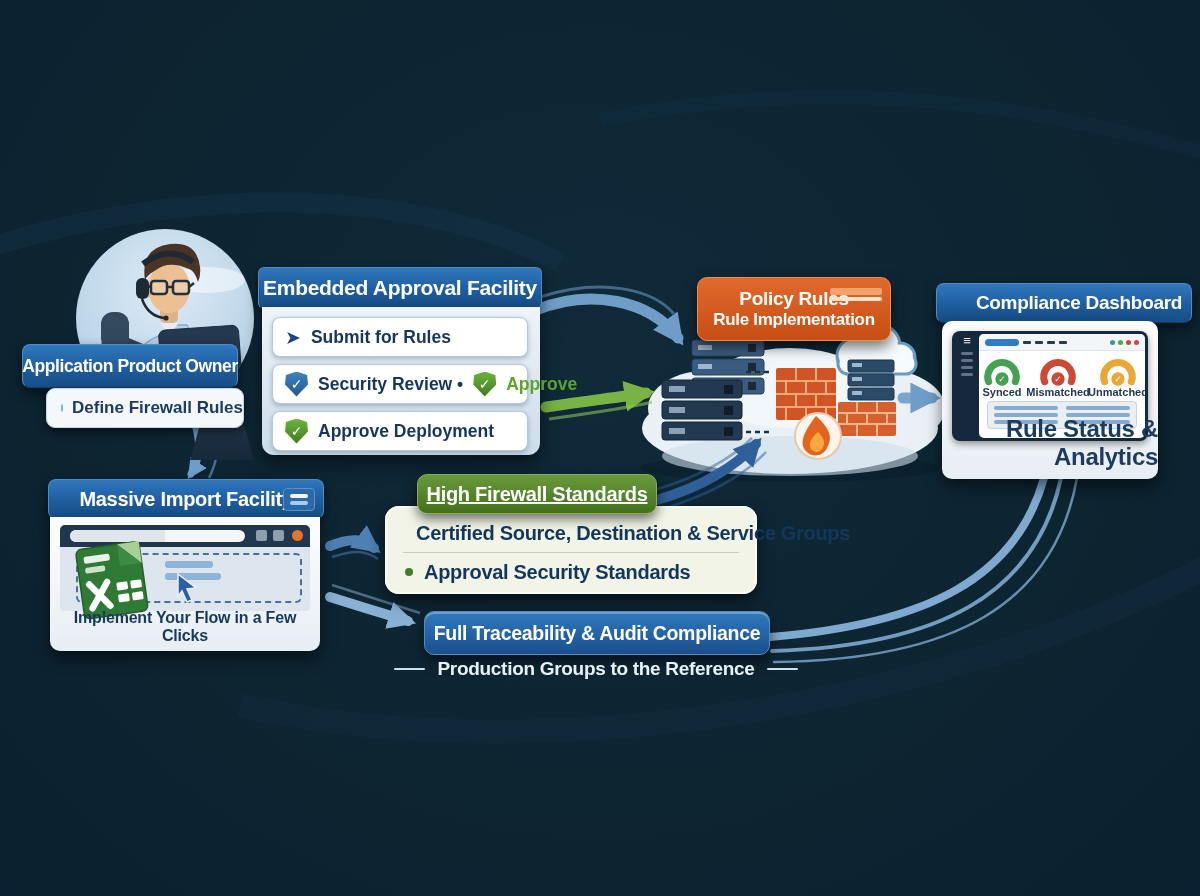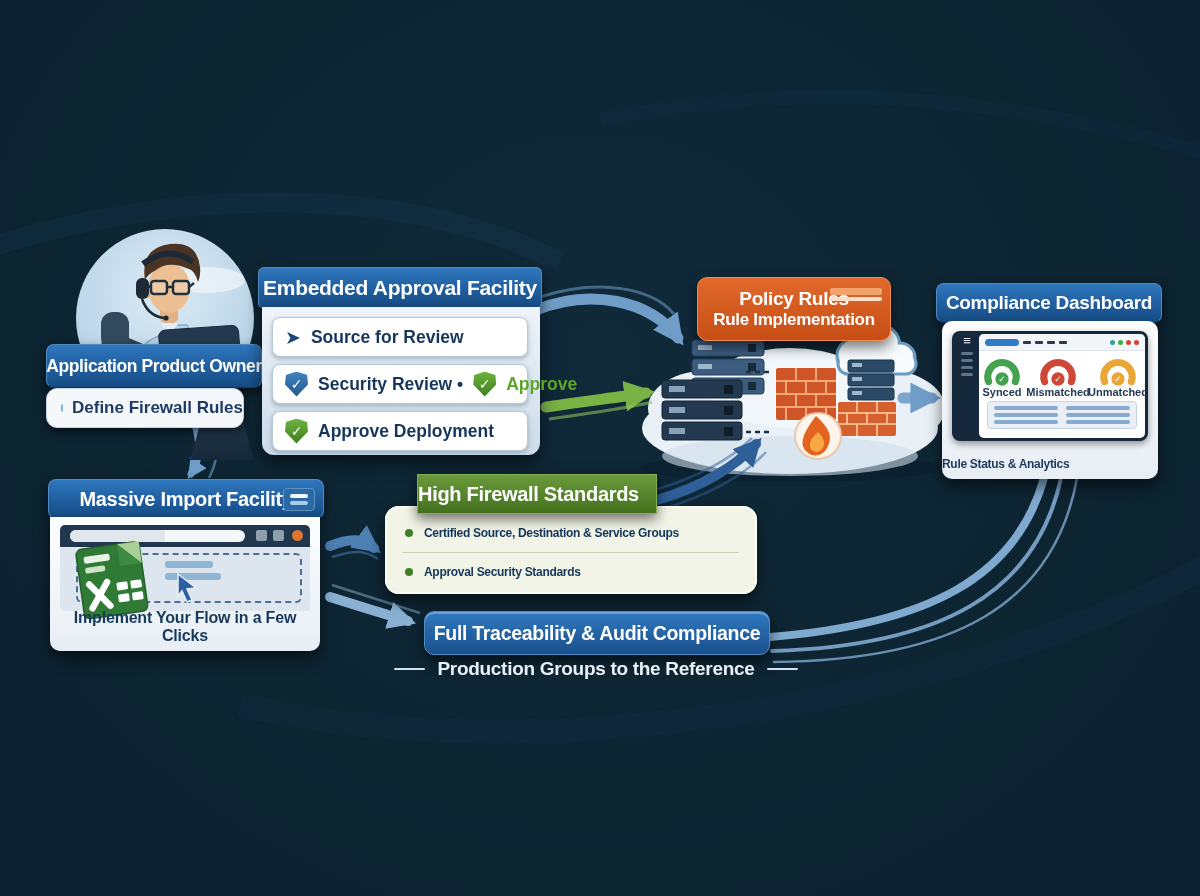--- a/index.html
+++ b/index.html
@@ -8,22 +8,22 @@
     font-family:"Liberation Sans","DejaVu Sans",sans-serif;}
   .abs{position:absolute;}
   svg{display:block;}
 
   
   .hdr-blue{background:linear-gradient(180deg,#2f77bd 0%,#1f5d9e 55%,#174e86 100%);
     border:1px solid #4f8cc4;border-bottom-color:#123e6b;color:#fff;font-weight:bold;
     display:flex;align-items:center;justify-content:center;border-radius:8px;
     box-shadow:0 5px 12px rgba(0,0,0,.55);letter-spacing:-.3px;white-space:nowrap;}
   .hdr-green{background:linear-gradient(180deg,#6a9a3c,#44701d);border:1px solid #86ad56;
-    color:#fff;font-weight:bold;display:flex;align-items:center;justify-content:flex-start;
-    border-radius:0;box-shadow:0 5px 12px rgba(0,0,0,.55);letter-spacing:-.3px;white-space:nowrap;}
+    color:#fff;font-weight:bold;display:flex;align-items:center;justify-content:center;
+    border-radius:10px;box-shadow:0 5px 12px rgba(0,0,0,.55);letter-spacing:-.3px;white-space:nowrap;text-decoration:underline;}
   .hdr-orange{background:linear-gradient(180deg,#e2692c,#c74e14);border:1px solid #f08a4e;
     color:#fff;font-weight:bold;border-radius:10px;box-shadow:0 6px 14px rgba(0,0,0,.55);
     display:flex;flex-direction:column;align-items:center;justify-content:center;letter-spacing:-.3px;}
   .white-card{background:linear-gradient(180deg,#fdfefe,#e7eef4);border-radius:10px;
     box-shadow:0 7px 16px rgba(0,0,0,.55);}
 
   
   .po-bullet{background:#f4f8fb;border:1px solid #c3d3e2;border-radius:9px;
     box-shadow:0 4px 10px rgba(0,0,0,.5);display:flex;align-items:center;gap:9px;
     padding-left:14px;color:#1d3b63;font-weight:bold;font-size:17px;white-space:nowrap;}
@@ -70,22 +70,22 @@
   .gauge svg{width:44px;height:32px;}
   .gauge .lbl{font-size:11px;font-weight:bold;color:#223952;white-space:nowrap;margin-top:-1px;}
   .arc{fill:none;stroke-width:8;stroke-linecap:round;}
   .g0 .arc{stroke:#44a14f}.g0 .chk{fill:#44a14f}
   .g1 .arc{stroke:#cd4936}.g1 .chk{fill:#cd4936}
   .g2 .arc{stroke:#eaa737}.g2 .chk{fill:#eaa737}
   .cd-table{margin:3px 8px 0 8px;background:#e9eff5;border:1px solid #c5d4e2;border-radius:4px;
     display:flex;gap:8px;padding:4px 6px;}
   .tbl{flex:1;display:flex;flex-direction:column;gap:3px;}
   .tbl div{height:4px;background:#86abce;border-radius:2px;}
-  .cd-caption{position:absolute;left:0;right:0;bottom:8px;text-align:left;color:#1d3b5e;
-    font-weight:bold;font-size:12px;letter-spacing:-.3px;}
+  .cd-caption{position:absolute;left:0;right:0;bottom:8px;text-align:right;color:#1d3b5e;
+    font-weight:bold;font-size:24px;letter-spacing:-.3px;}
 
   
   .mi-icon{position:absolute;right:8px;top:8px;width:30px;height:21px;background:#2b6aa6;
     border:1px solid #5b93c4;border-radius:4px;display:flex;flex-direction:column;
     justify-content:center;align-items:center;gap:3px;}
   .mi-icon i{display:block;width:18px;height:4px;border-radius:2px;}
   .mi-icon .i1{background:#f2f6fa;}
   .mi-icon .i2{background:#a9cbe8;}
   .mi-bar{position:absolute;left:10px;top:8px;width:250px;height:22px;background:#20374e;
     border-radius:5px 5px 0 0;}
@@ -97,21 +97,21 @@
     border-radius:0 0 4px 4px;}
   .dropzone{position:absolute;left:16px;top:6px;right:8px;bottom:8px;border:2px dashed #4e6f94;border-radius:6px;}
   .mi-line{position:absolute;height:7px;background:#8fb4d4;border-radius:3px;}
   .mi-caption{position:absolute;left:0;right:0;bottom:6px;text-align:center;color:#17395c;
     font-weight:bold;font-size:16px;letter-spacing:-.2px;}
 
   
   .fs-body{background:#f1f4e6;border-radius:14px;
     box-shadow:0 7px 16px rgba(0,0,0,.55), inset 0 0 0 2px #fbfdf3;}
   .fs-row{display:flex;align-items:center;gap:11px;padding:0 20px;height:38px;
-    color:#14365a;font-weight:bold;font-size:12px;white-space:nowrap;letter-spacing:-.3px;}
+    color:#14365a;font-weight:bold;font-size:20px;white-space:nowrap;letter-spacing:-.3px;}
   .fs-div{border-top:1.5px solid #c6d1b2;margin:0 18px;}
 
   
   .tr-banner{background:linear-gradient(180deg,#3079bf,#1a4f8c);border-radius:10px;
     border:1px solid #4f8cc4;box-shadow:inset 0 2px 0 rgba(255,255,255,.3),0 6px 14px rgba(0,0,0,.55);
     color:#fff;font-weight:bold;display:flex;align-items:center;justify-content:center;
     font-size:19.5px;letter-spacing:-.3px;white-space:nowrap;}
   .tr-caption{display:flex;align-items:center;justify-content:center;gap:12px;color:#e9f1f8;
     font-weight:bold;font-size:19px;letter-spacing:-.3px;white-space:nowrap;}
   .tr-line{width:46px;height:2px;background:#cfe0ee;border-radius:1px;}
@@ -312,35 +312,35 @@
       <g transform="rotate(-4 120 140)">
         <rect x="86" y="100" width="80" height="58" rx="7" fill="#24394f" stroke="#1a2c3f"></rect>
         <ellipse cx="126" cy="128" rx="11" ry="7.5" fill="#f2f6fa" transform="rotate(-22 126 128)"></ellipse>
         <path d="M80 158 h96 l-7 11 h-83 z" fill="#1b2c3d"></path>
       </g>
       <ellipse cx="93" cy="150" rx="11" ry="6.5" fill="#e2b287" transform="rotate(-12 93 150)"></ellipse>
       <ellipse cx="116" cy="156" rx="9" ry="6" fill="#e2b287" transform="rotate(-8 116 156)"></ellipse>
     </g>
   </svg>
 
-  <div class="abs hdr-blue" style="left:46px;top:344px;width:214px;height:42px;font-size:17.5px;letter-spacing:-.4px;">
+  <div class="abs hdr-blue" style="left:22px;top:344px;width:214px;height:42px;font-size:17.5px;letter-spacing:-.4px;">
     <span>Application Product Owner</span>
   </div>
-  <div class="abs po-bullet" style="left:46px;top:388px;width:198px;height:40px;box-sizing:border-box;border-radius:11px;">
+  <div class="abs po-bullet" style="left:46px;top:388px;width:198px;height:40px;box-sizing:border-box;">
     <span class="dot dot-blue"></span>
     <span>Define Firewall Rules</span>
   </div>
 
   <div class="abs hdr-blue" style="left:258px;top:267px;width:282px;height:40px;font-size:21px;border-radius:6px;">
     <span>Embedded Approval Facility</span>
   </div>
   <div class="abs wf-body" style="left:262px;top:307px;width:278px;height:148px;">
     <div class="wf-row" style="top:10px;">
       <span class="submit-arrow">➤</span>
-      <span>Source for Review</span>
+      <span>Submit for Rules</span>
     </div>
     <div class="wf-row" style="top:57px;">
       <span class="shield blue">
           <span>✓</span>
         </span>
       <span>Security Review •</span>
       <span class="shield green">
           <span>✓</span>
         </span>
       <span class="approve-txt">Approve</span>
@@ -355,21 +355,21 @@
 
   <div class="abs hdr-orange" style="left:697px;top:277px;width:192px;height:62px;">
     <div class="pr-icon">
         <div class="b1"></div>
         <div class="b2"></div>
       </div>
     <span style="font-size:19px;">Policy Rules</span>
     <span style="font-size:17px;">Rule Implementation</span>
   </div>
 
-  <div class="abs hdr-blue" style="left:936px;top:283px;width:224px;height:38px;font-size:19px;">
+  <div class="abs hdr-blue" style="left:936px;top:283px;width:224px;height:38px;font-size:19px;padding-left:30px;">
     <span>Compliance Dashboard</span>
   </div>
   <div class="abs white-card" style="left:942px;top:321px;width:216px;height:158px;">
     <div class="cd-browser">
       <div class="cd-side">
         <span style="font-size:13px;line-height:14px;">≡</span>
         <span class="bar"></span>
           <span class="bar"></span>
           <span class="bar"></span>
           <span class="bar"></span>

